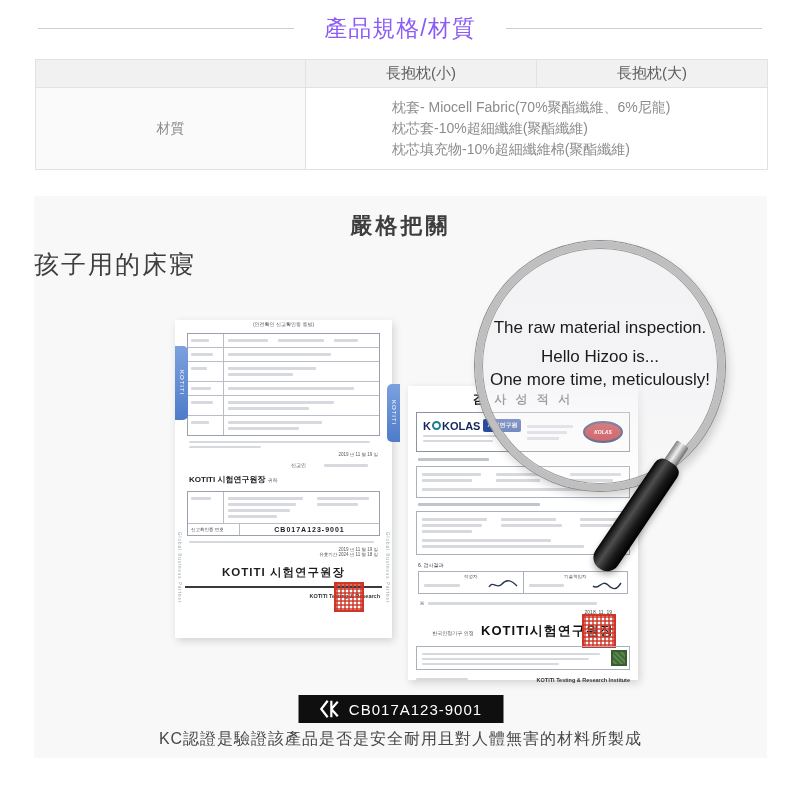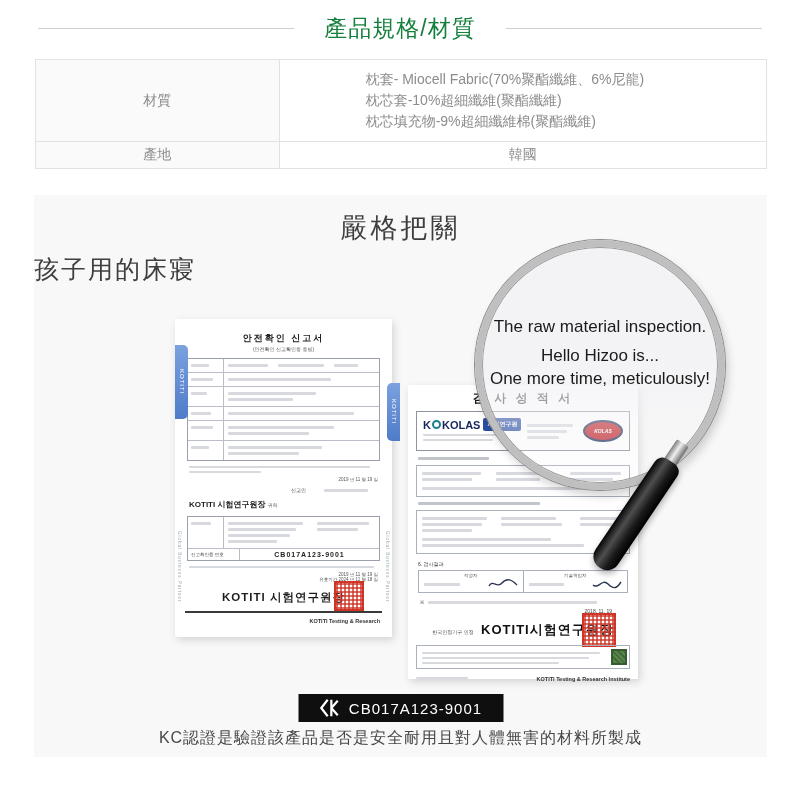--- a/index.html
+++ b/index.html
@@ -1,35 +1,35 @@
 <!DOCTYPE html>
 <html><head>
 <meta charset="utf-8">
 <style>
   * { margin:0; padding:0; box-sizing:border-box; }
   html,body { width:800px; height:800px; background:#fff; font-family:"Liberation Sans",sans-serif; overflow:hidden; }
 
   
   .spec-title-row { display:flex; align-items:center; justify-content:center; gap:30px; padding-top:13px; }
   .hline { height:1px; background:#cfcfcf; width:256px; }
-  .spec-title { font-size:23px; color:#15803d; letter-spacing:1px; }
+  .spec-title { font-size:23px; color:#8b5cf6; letter-spacing:1px; }
 
   table.spec { width:732px; margin:15px auto 0 35px; border-collapse:collapse; table-layout:fixed; }
   table.spec td { border:1px solid #e2e2e2; text-align:center; vertical-align:middle; }
   table.spec .c0 { width:270px; }
   table.spec .c1 { width:231px; }
   table.spec .c2 { width:231px; }
   tr.hdr td { background:#f1f1f1; height:28px; font-size:15px; color:#5e5e5e; }
   tr.r td { height:27px; font-size:14px; color:#8c8c8c; }
   td.lab { background:#fafafa; font-size:15px; color:#6e6e6e; }
   td.mat { text-align:left !important; padding:9px 8px 9px 86px; font-size:14px; color:#8c8c8c; line-height:21px; }
 
   
   .panel { position:relative; margin-top:26px; margin-left:34px; width:733px; height:562px; background:#f8f8f8; }
-  .h-strict { padding-top:15px; text-align:center; font-size:27px; color:#3e3e3e; letter-spacing:3px; font-weight:400; }
+  .h-strict { padding-top:15px; text-align:center; font-size:22px; color:#3e3e3e; letter-spacing:3px; font-weight:700; }
   .h-sub { margin-top:7px; text-align:left; font-size:25px; color:#3e3e3e; letter-spacing:2px; font-weight:500; }
 
   .paper { position:absolute; background:#fff; box-shadow:2px 3px 8px rgba(0,0,0,.15); }
   .cert-l { left:141px; top:124px; width:217px; height:318px; }
   .cert-r { left:374px; top:190px; width:230px; height:294px; z-index:2; }
 
   .b { height:3px; background:#b6bac4; opacity:.55; border-radius:1px; margin:3px 0; }
   .bd { background:#8f94a2; }
 
   
@@ -111,45 +111,45 @@
 
 <div>
   <div class="spec-title-row">
     <div class="hline"></div>
     <div class="spec-title">產品規格/材質</div>
     <div class="hline"></div>
   </div>
 
   <table class="spec">
     <tbody>
+        <tr class="hdr">
+      <td class="c0 lab"></td>
+      <td class="c1">長抱枕(小)</td>
+      <td class="c2">長抱枕(大)</td>
+    </tr>
     <tr class="r">
       <td class="lab">材質</td>
       <td class="mat" colspan="2">
         <div>枕套- Miocell Fabric(70%聚酯纖維、6%尼龍)</div>
         <div>枕芯套-10%超細纖維(聚酯纖維)</div>
-        <div>枕芯填充物-9%超細纖維棉(聚酯纖維)</div>
+        <div>枕芯填充物-10%超細纖維棉(聚酯纖維)</div>
       </td>
-    </tr>
-    <tr class="r">
-      <td class="lab">產地</td>
-      <td colspan="2">韓國</td>
     </tr>
   </tbody>
     </table>
 </div>
 
 <div class="panel">
   <div class="h-strict">嚴格把關</div>
   <div class="h-sub">孩子用的床寢</div>
 
   <div class="paper cert-l">
     <div class="blue-tab tab-l">KOTITI</div>
     <div class="blue-tab tab-r">KOTITI</div>
 
-    <div class="cl-title">안전확인 신고서</div>
     <div class="cl-sub">(안전확인 신고확인증 증빙)</div>
 
     <div class="doc-tbl">
       <div class="doc-row">
           <div class="doc-lab">
             <div class="b" style="width:18px"></div>
           </div>
           <div class="doc-val" style="display:flex;gap:10px">
             <div class="b" style="width:40px"></div>
             <div class="b" style="width:46px"></div>

